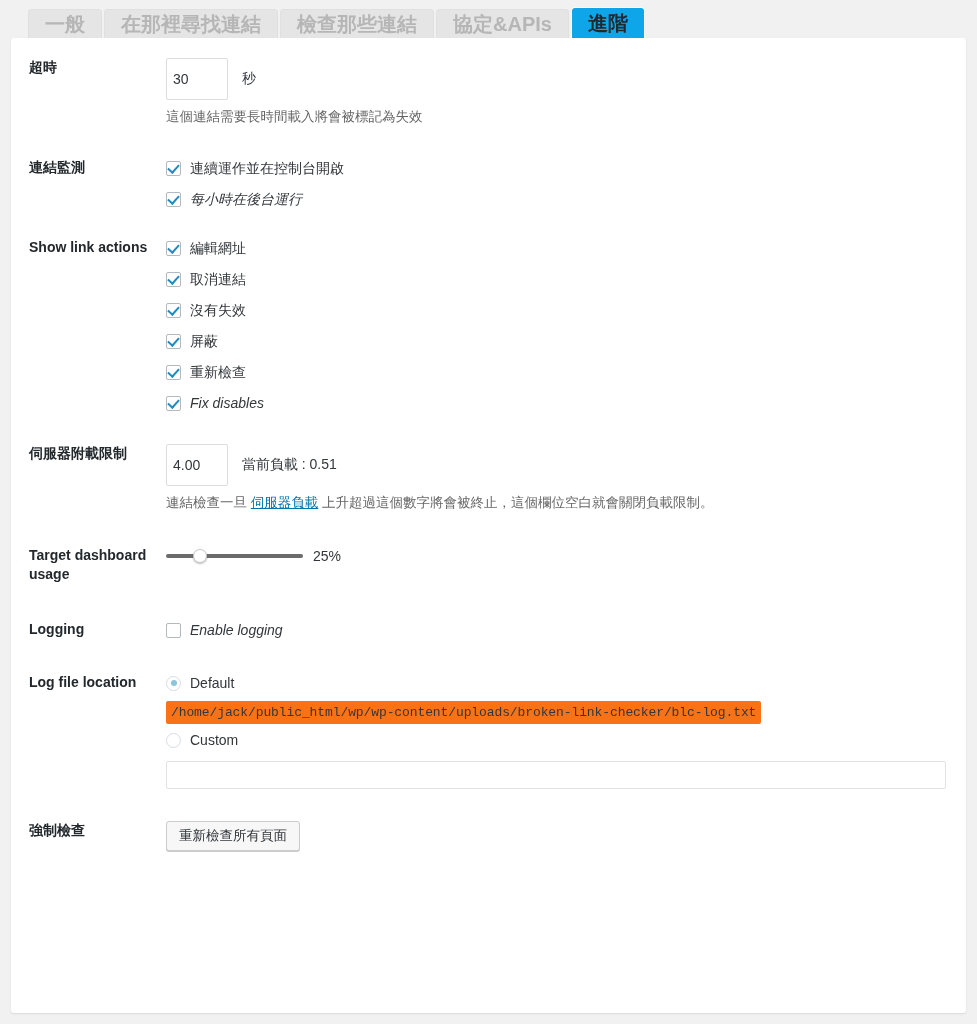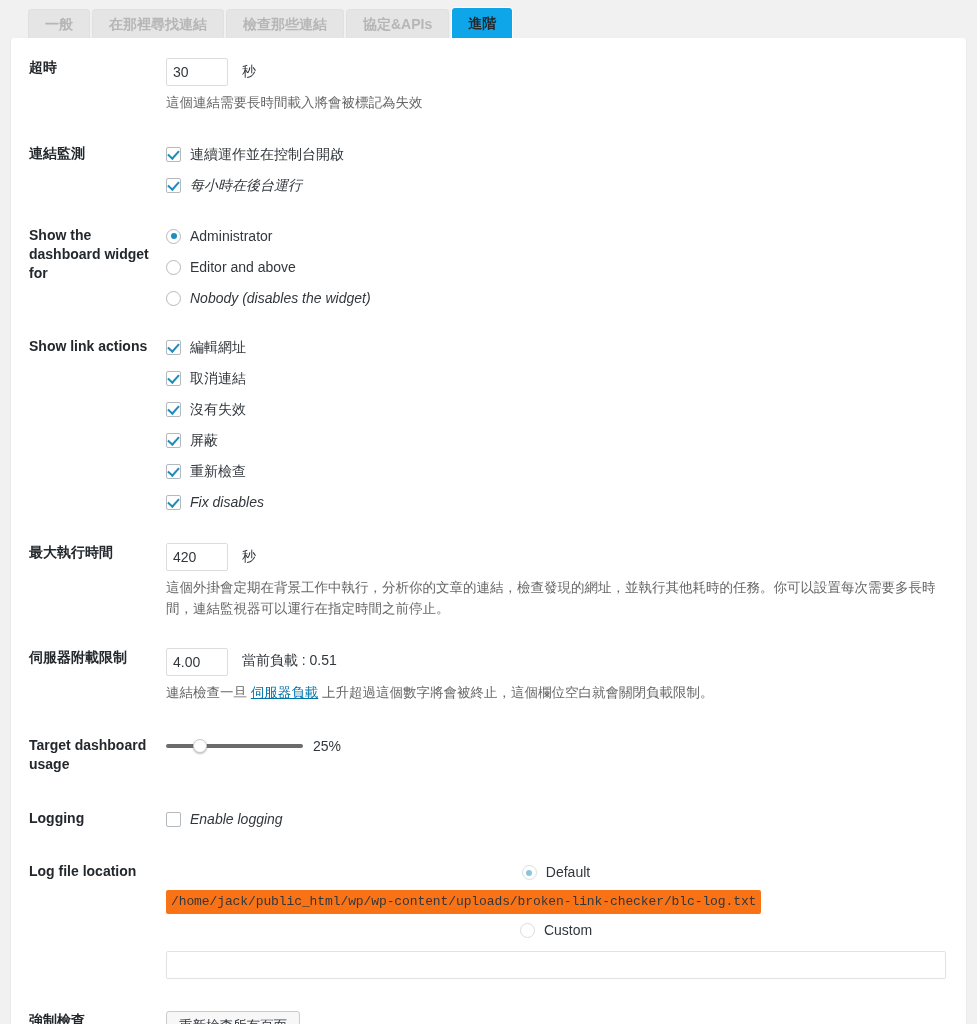--- a/index.html
+++ b/index.html
@@ -19,21 +19,21 @@
     display: flex;
     align-items: flex-end;
     background: #f1f1f1;
   }
   .tab {
     position: relative;
     height: 29px;
     line-height: 29px;
     padding: 0 16px;
     margin-right: 2px;
-    font-size: 14px;
+    font-size: 20px;
     font-weight: bold;
     color: #b6b6b6;
     background: #e5e5e5;
     border: 1px solid #e0e0e0;
     border-bottom: none;
     border-radius: 4px 4px 0 0;
     white-space: nowrap;
     cursor: pointer;
     user-select: none;
   }
@@ -85,21 +85,21 @@
   tr.r-maxexec th.label, tr.r-maxexec td.field { padding-top: 16px; padding-bottom: 12px; }
   tr.r-load th.label, tr.r-load td.field { padding-top: 16px; padding-bottom: 14px; }
   tr.r-target th.label, tr.r-target td.field { padding-top: 18px; padding-bottom: 18px; }
   tr.r-logging th.label, tr.r-logging td.field { padding-top: 18px; padding-bottom: 16px; }
   tr.r-logloc th.label, tr.r-logloc td.field { padding-top: 16px; padding-bottom: 14px; }
   tr.r-force th.label, tr.r-force td.field { padding-top: 18px; padding-bottom: 18px; }
 
   
   input.num {
     width: 62px;
-    height: 28px;
+    height: 42px;
     padding: 2px 6px;
     font-size: 14px;
     color: #32373c;
     font-family: "Liberation Sans", sans-serif;
     border: 1px solid #dddddd;
     border-radius: 2px;
     background: #fff;
     vertical-align: middle;
     outline: none;
   }
@@ -206,21 +206,21 @@
     margin-left: 0px;
     padding: 2px 5px;
     background: #f97316;
     font-family: "Liberation Mono", "DejaVu Sans Mono", monospace;
     font-size: 13px;
     color: #32373c;
     border-radius: 2px;
     letter-spacing: -0.1px;
   }
   .logloc-block { margin-top: 0; }
-  .logloc-block .opt { margin-bottom: 4px; justify-content: center; }
+  .logloc-block .opt { margin-bottom: 4px; }
   .custom-gap { height: 6px; }
 
   
   button.secondary {
     height: 30px;
     padding: 0 12px;
     font-size: 13.5px;
     color: #32373c;
     background: #f7f7f7;
     border: 1px solid #cccccc;
@@ -261,37 +261,20 @@
           <span class="cbox on"></span>
           <span class="opt-text">連續運作並在控制台開啟</span>
         </div>
         <div class="opt">
           <span class="cbox on"></span>
           <span class="opt-text">每小時在後台運行</span>
         </div>
       </td>
     </tr>
 
-    <tr class="r-dash">
-      <th class="label">Show the dashboard widget for</th>
-      <td class="field">
-        <div class="opt">
-          <span class="rad on"></span>
-          <span class="opt-text">Administrator</span>
-        </div>
-        <div class="opt">
-          <span class="rad"></span>
-          <span class="opt-text">Editor and above</span>
-        </div>
-        <div class="opt">
-          <span class="rad"></span>
-          <span class="opt-text">Nobody (disables the widget)</span>
-        </div>
-      </td>
-    </tr>
 
     <tr class="r-actions">
       <th class="label">Show link actions</th>
       <td class="field">
         <div class="opt">
           <span class="cbox on"></span>
           <span class="opt-text">編輯網址</span>
         </div>
         <div class="opt">
           <span class="cbox on"></span>
@@ -309,28 +292,20 @@
           <span class="cbox on"></span>
           <span class="opt-text">重新檢查</span>
         </div>
         <div class="opt">
           <span class="cbox on"></span>
           <span class="opt-text">Fix disables</span>
         </div>
       </td>
     </tr>
 
-    <tr class="r-maxexec">
-      <th class="label">最大執行時間</th>
-      <td class="field">
-        <input class="num" type="text" value="420" style="">
-        <span class="unit">秒</span>
-        <div class="desc">這個外掛會定期在背景工作中執行，分析你的文章的連結，檢查發現的網址，並執行其他耗時的任務。你可以設置每次需要多長時間，連結監視器可以運行在指定時間之前停止。</div>
-      </td>
-    </tr>
 
     <tr class="r-load">
       <th class="label">伺服器附載限制</th>
       <td class="field">
         <input class="num" type="text" value="4.00" style="">
         <span class="inline-note">當前負載 : 0.51</span>
         <div class="desc">
           <span>連結檢查一旦 </span><a href="#">伺服器負載</a><span> 上升超過這個數字將會被終止，這個欄位空白就會關閉負載限制。</span>
         </div>
       </td>

